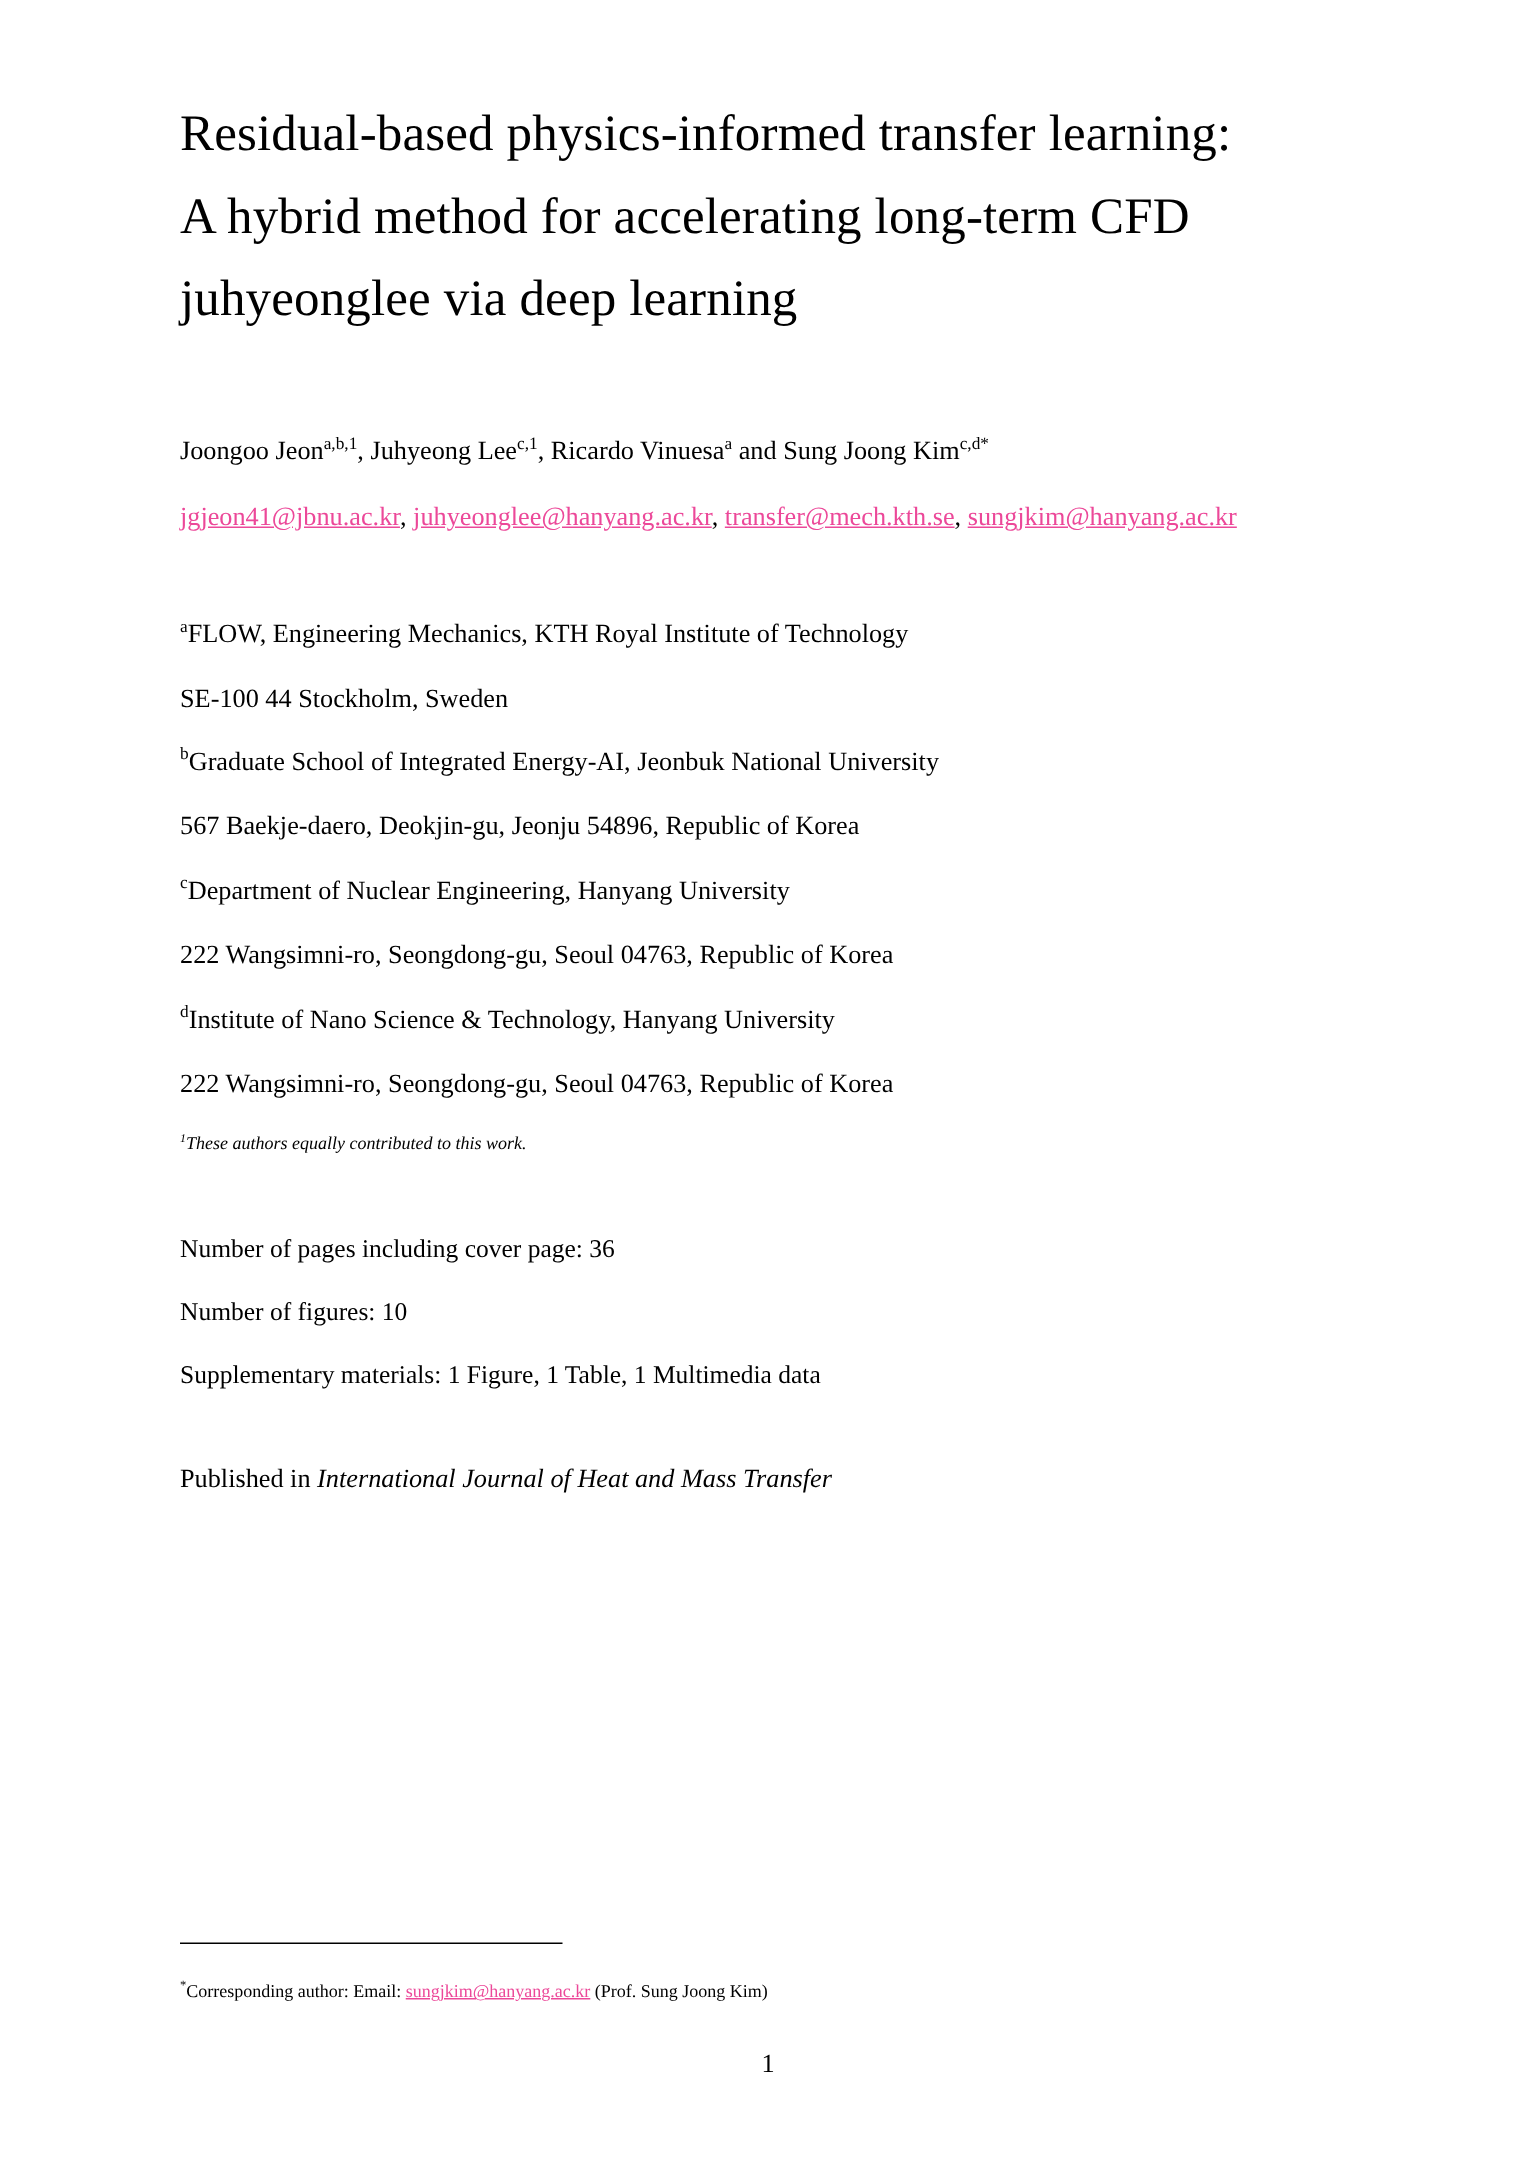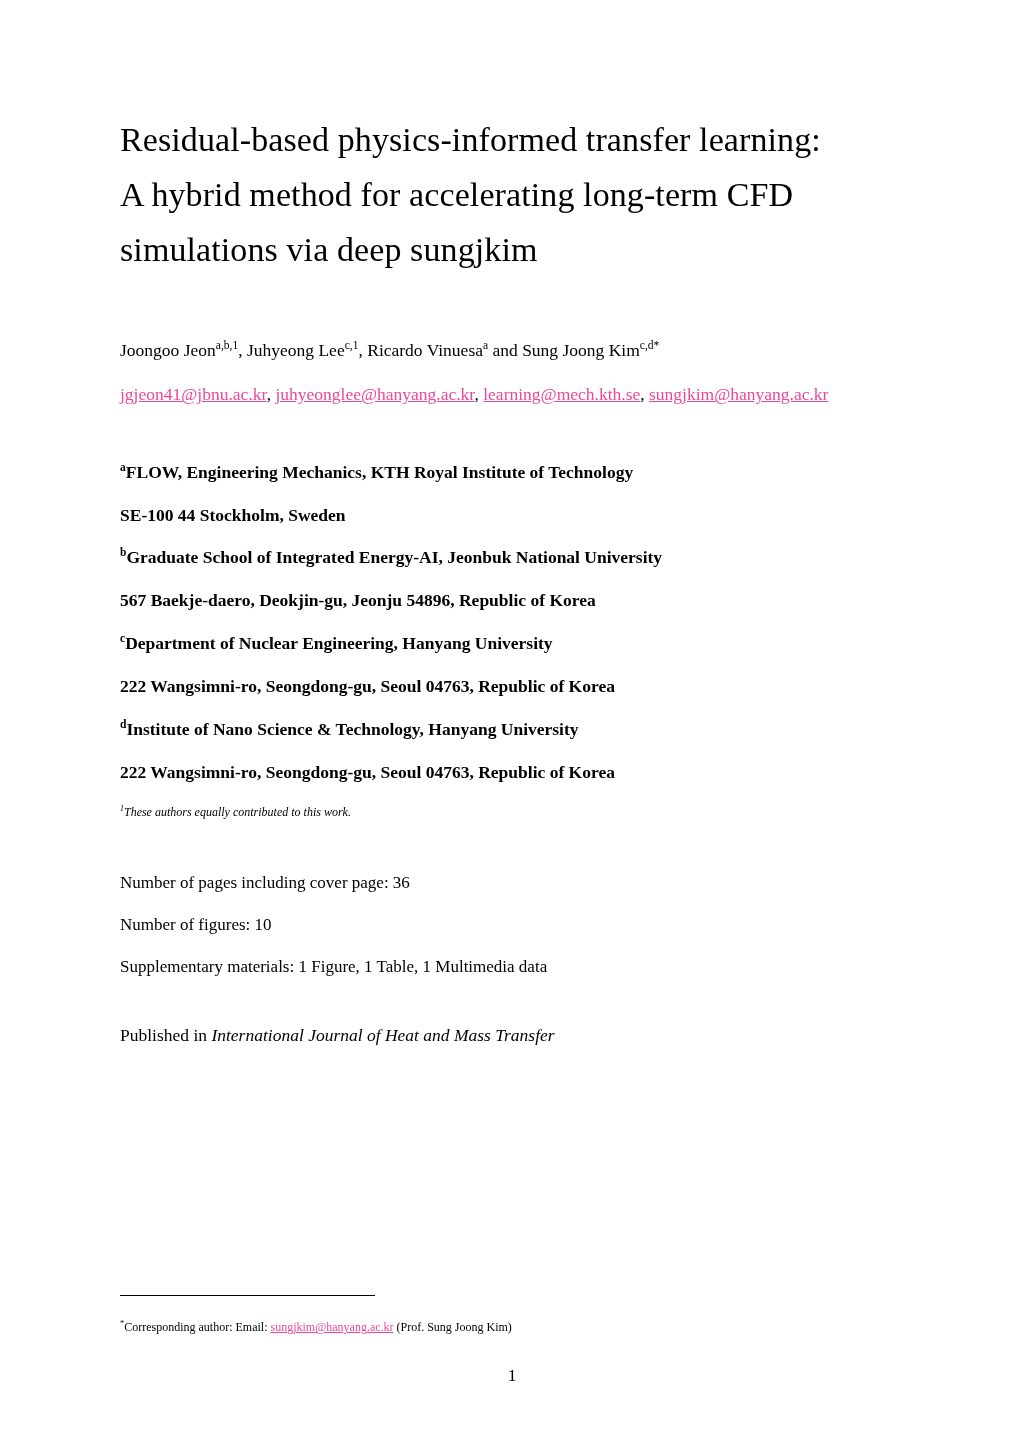--- a/index.html
+++ b/index.html
@@ -17,21 +17,21 @@
   }
   .page {
     position: relative;
     width: 1024px;
     height: 1448px;
     box-sizing: border-box;
     padding: 0 120px;
   }
   .title {
     margin: 0;
-    padding-top: 112px;
+    padding-top: 62px;
     font-size: 34px;
     font-weight: normal;
     line-height: 1.62;
     letter-spacing: 0.1px;
   }
   .title-line {
     display: block;
     white-space: nowrap;
   }
   .authors-block {
@@ -56,21 +56,20 @@
     color: #ec4899;
     text-decoration: underline;
   }
   .affiliations {
     margin-top: 54px;
     font-size: 17.5px;
   }
   .affil-line {
     margin: 0 0 21px 0;
     line-height: 1.25;
-    font-weight: bold;
   }
   .footnote-authors {
     margin: 0;
     font-size: 12px;
     line-height: 1.25;
     font-style: italic;
   }
   .counts {
     margin-top: 52px;
     font-size: 17px;
@@ -113,27 +112,27 @@
   }
 </style>
 </head>
 <body>
 
 <div class="page">
 
   <h1 class="title">
     <span class="title-line">Residual-based physics-informed transfer learning:</span>
     <span class="title-line">A hybrid method for accelerating long-term CFD</span>
-    <span class="title-line">simulations via deep sungjkim</span>
+    <span class="title-line">juhyeonglee via deep learning</span>
   </h1>
 
   <div class="authors-block">
     <p class="authors-line"><span>Joongoo Jeon</span><sup>a,b,1</sup><span>, </span><span>Juhyeong Lee</span><sup>c,1</sup><span>, </span><span>Ricardo Vinuesa</span><sup>a</sup><span> and </span><span>Sung Joong Kim</span><sup>c,d*</sup></p>
 
-    <p class="emails-line"><span class="email-link">jgjeon41@jbnu.ac.kr</span><span>, </span><span class="email-link">juhyeonglee@hanyang.ac.kr</span><span>, </span><span class="email-link">learning@mech.kth.se</span><span>, </span><span class="email-link">sungjkim@hanyang.ac.kr</span></p>
+    <p class="emails-line"><span class="email-link">jgjeon41@jbnu.ac.kr</span><span>, </span><span class="email-link">juhyeonglee@hanyang.ac.kr</span><span>, </span><span class="email-link">transfer@mech.kth.se</span><span>, </span><span class="email-link">sungjkim@hanyang.ac.kr</span></p>
   </div>
 
   <div class="affiliations">
     <p class="affil-line"><sup>a</sup><span>FLOW, Engineering Mechanics, KTH Royal Institute of Technology</span></p>
     <p class="affil-line"><sup></sup><span>SE-100 44 Stockholm, Sweden</span></p>
     <p class="affil-line"><sup>b</sup><span>Graduate School of Integrated Energy-AI, Jeonbuk National University</span></p>
     <p class="affil-line"><sup></sup><span>567 Baekje-daero, Deokjin-gu, Jeonju 54896, Republic of Korea</span></p>
     <p class="affil-line"><sup>c</sup><span>Department of Nuclear Engineering, Hanyang University</span></p>
     <p class="affil-line"><sup></sup><span>222 Wangsimni-ro, Seongdong-gu, Seoul 04763, Republic of Korea</span></p>
     <p class="affil-line"><sup>d</sup><span>Institute of Nano Science &amp; Technology, Hanyang University</span></p>

